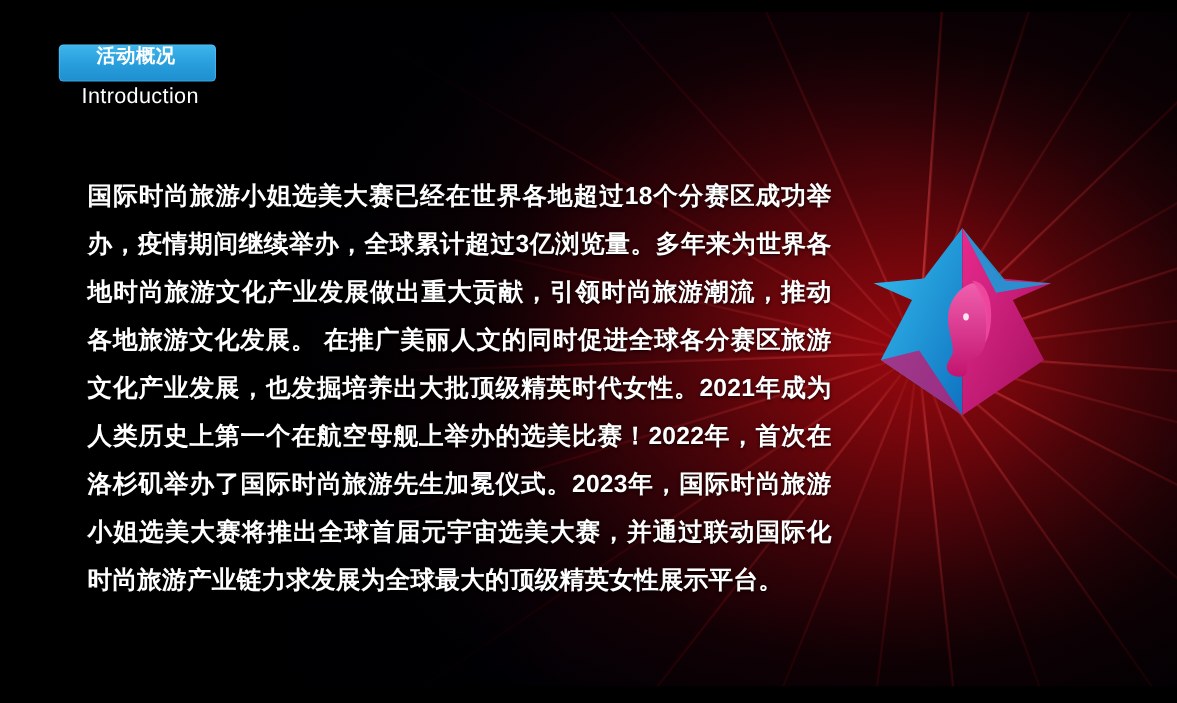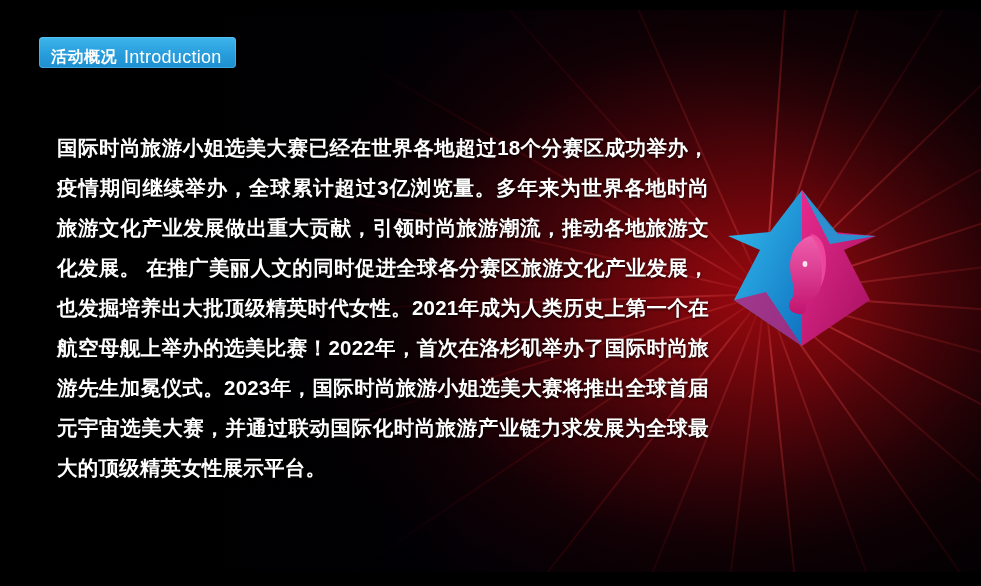--- a/index.html
+++ b/index.html
@@ -54,29 +54,30 @@
     left: 0; right: 0;
     height: 10px;
     background: #000;
   }
   .edge-bar.top { top: 0; }
   .edge-bar.bottom { bottom: 0; height: 14px; }
 
   
   .title-badge {
     position: absolute;
-    left: 39px;
+    left: 49px;
     top: 37px;
     height: 31px;
     padding: 0 14px 0 12px;
     display: flex;
-    align-items: flex-end;
+    align-items: center;
     border-radius: 4px;
     background: linear-gradient(to bottom, #3fb6ec 0%, #2a9fdd 50%, #1d8fd0 100%);
     box-shadow: 0 0 0 1px rgba(120,210,255,0.35) inset;
+    flex-direction: column;
   }
   .title-badge .cn {
     color: #ffffff;
     font-size: 16px;
     font-weight: bold;
     letter-spacing: 0.5px;
   }
   .title-badge .en {
     color: #ffffff;
     font-size: 18px;
@@ -93,21 +94,21 @@
     top: 128px;
     width: 652px;
     color: #ffffff;
     font-size: 20.5px;
     font-weight: bold;
     line-height: 40px;
     letter-spacing: 0.2px;
     text-shadow: 0 1px 3px rgba(0,0,0,0.85);
   }
   .body-text p {
-    margin: 0;
+    margin: 16px;
     text-align: justify;
     text-justify: inter-ideograph;
   }
 
   
   .logo {
     position: absolute;
     left: 726px;
     top: 188px;
     width: 152px;

